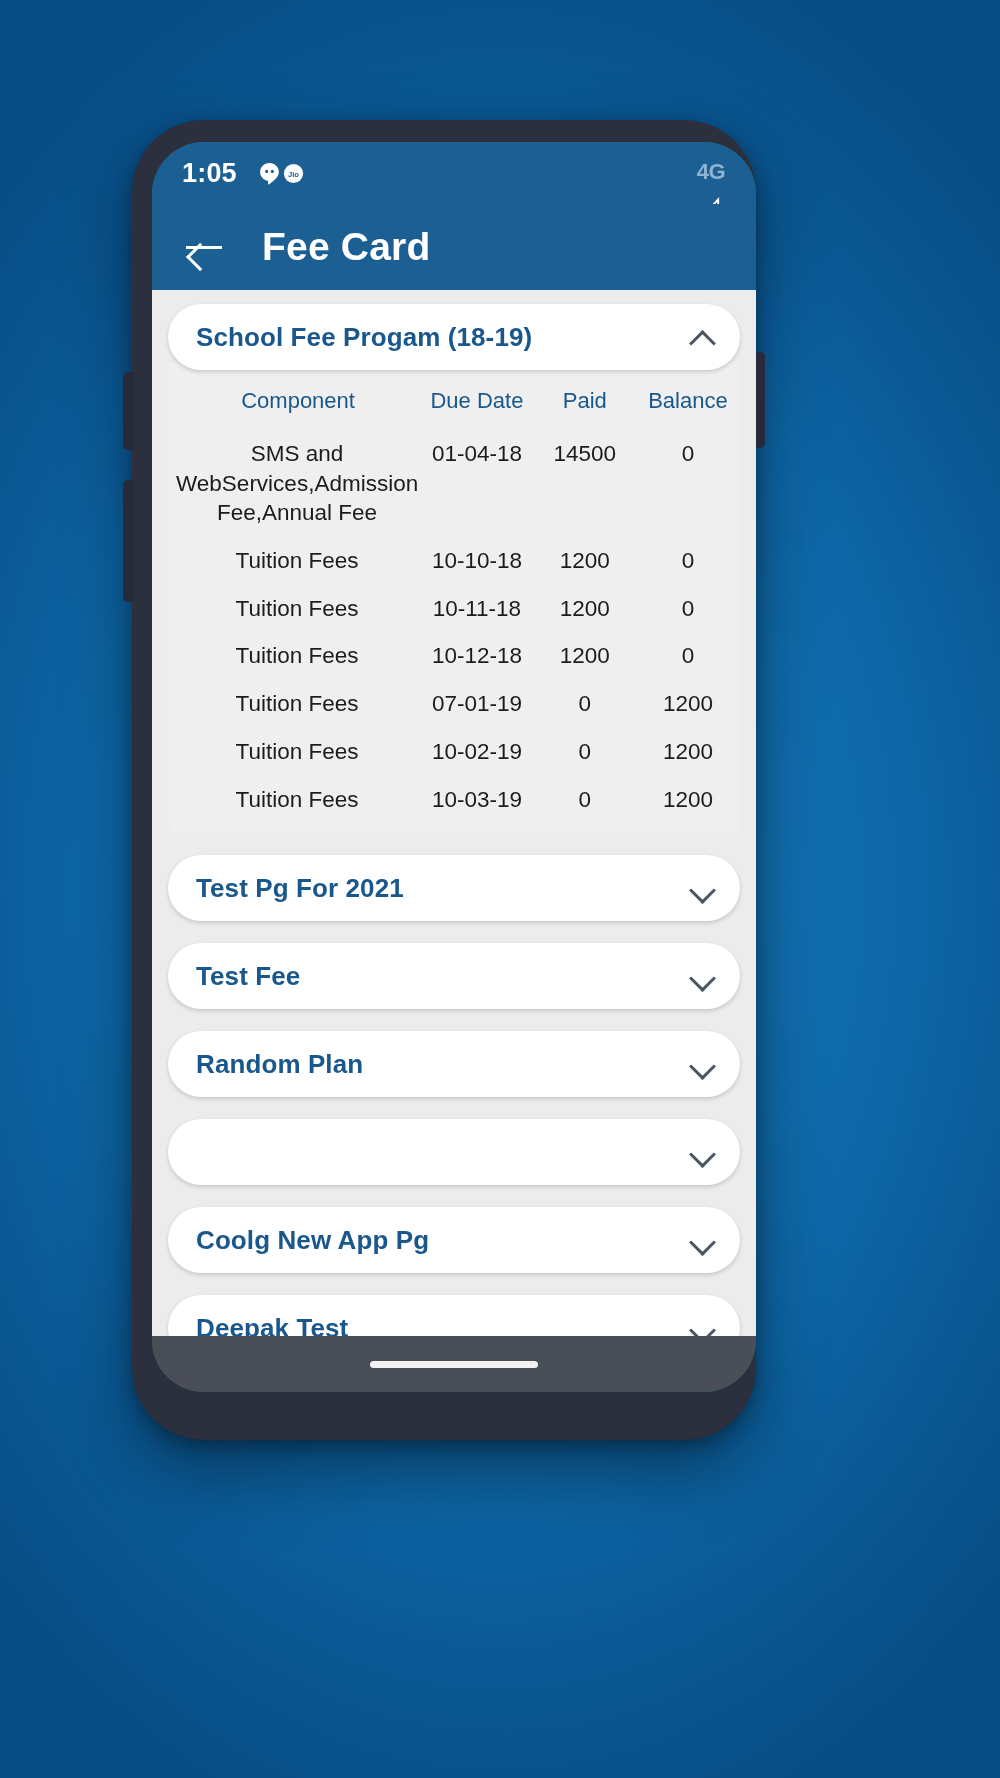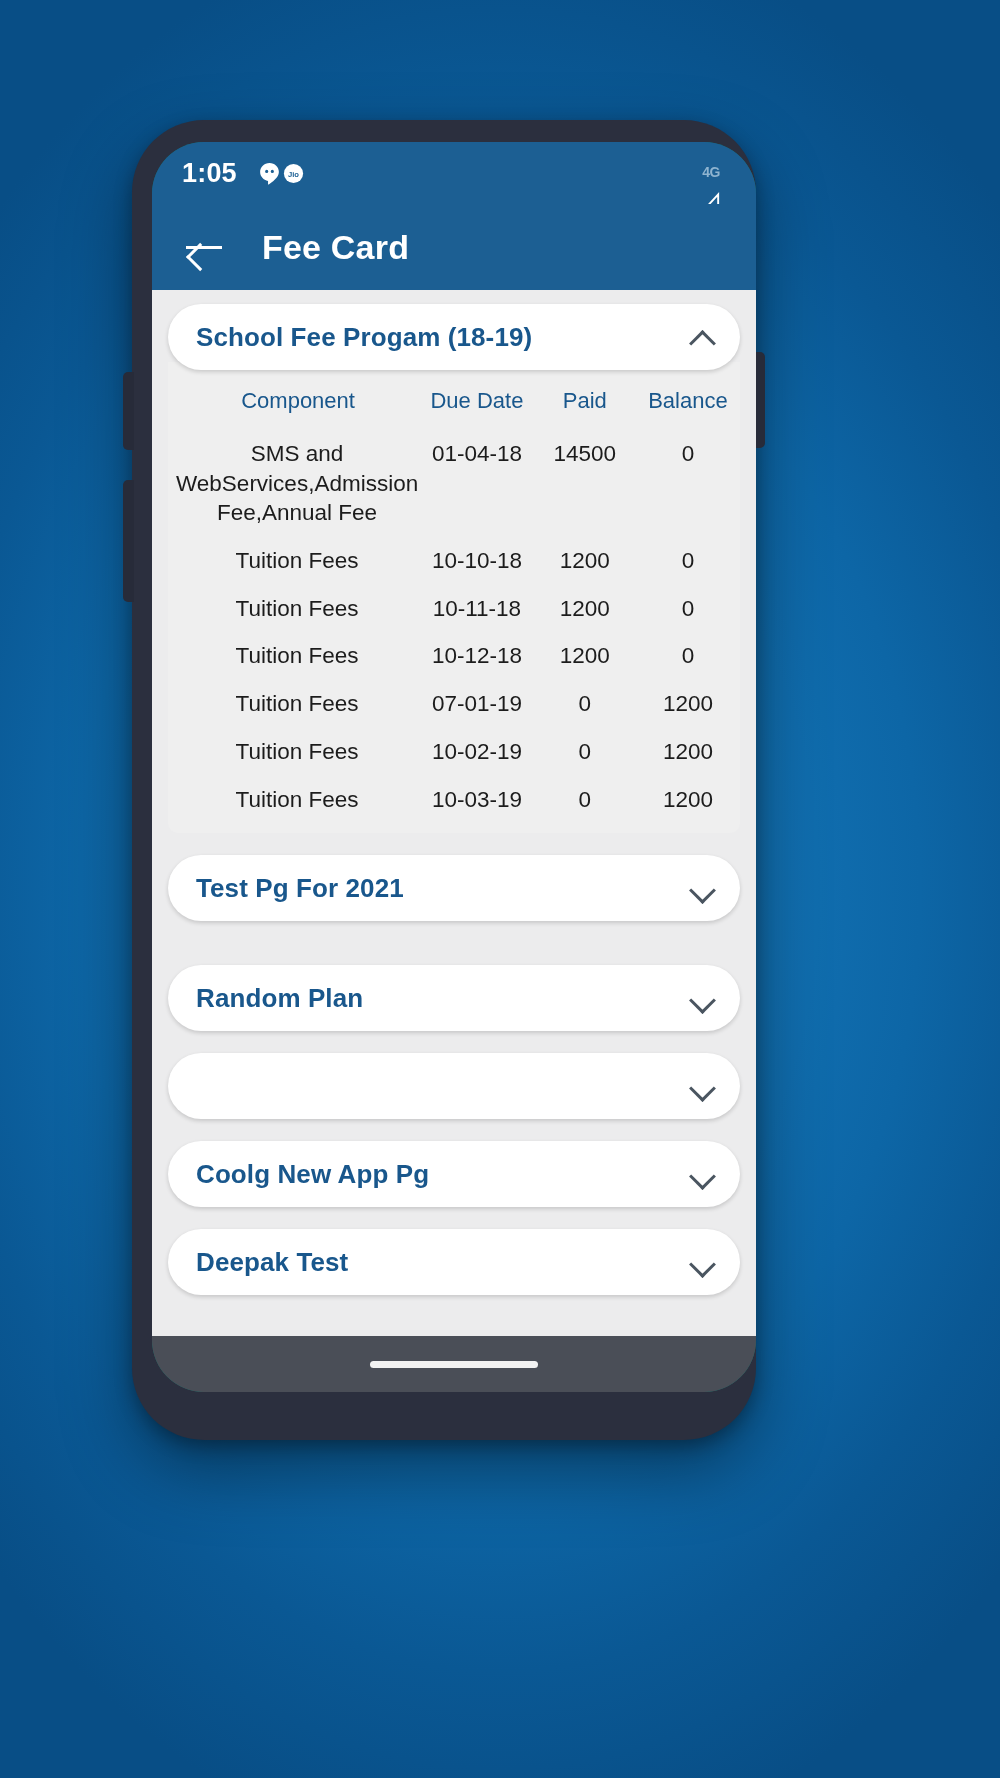--- a/index.html
+++ b/index.html
@@ -47,38 +47,38 @@
     display:flex; align-items:center;
     padding:0 26px 0 30px;
     color:#fff; flex:0 0 auto;
   }
   .sb-time{ font-size:27px; font-weight:700; letter-spacing:.2px; }
   .sb-left-icons{ display:flex; align-items:center; margin-left:20px; }
   .sb-ico{ display:inline-flex; align-items:center; justify-content:center; }
   .sb-spacer{ flex:1; }
   .sb-right{ display:flex; align-items:center; gap:11px;flex-direction:column; }
   .lte-stack{ display:flex; flex-direction:column; line-height:.92; font-size:13px; font-weight:700; }
-  .g4{ font-size:14px; font-weight:600; color:#8fb4d0; letter-spacing:-.5px;margin-top:30px;}
+  .g4{ font-size:22px; font-weight:600; color:#8fb4d0; letter-spacing:-.5px;margin-top:30px;}
   .batt-pct{ font-size:18px; font-weight:700; margin-left:2px; }
 
   
   .appbar{
     height:86px; background:#1c5f93;
     display:flex; align-items:center; gap:38px;
     padding:0 34px; color:#fff; flex:0 0 auto;
   }
   .back-arrow{ width:38px; height:30px; position:relative; cursor:pointer; }
   .back-arrow:before{
     content:""; position:absolute; left:0; top:14px; width:36px; height:3px; background:#fff;
   }
   .back-arrow:after{
     content:""; position:absolute; left:0; top:5px; width:17px; height:17px;
     border-left:3px solid #fff; border-bottom:3px solid #fff; transform:rotate(45deg); transform-origin:0 100%;
   }
-  .appbar-title{ font-size:34px; font-weight:700; letter-spacing:.2px; }
+  .appbar-title{ font-size:39px; font-weight:700; letter-spacing:.2px; }
 
   
   .content{
     flex:1; background:#ececed; overflow:hidden;
     display:flex; flex-direction:column;
     padding-top:14px;
   }
   .scroll-area{ flex:1; display:flex; flex-direction:column; }
 
   .acc{
@@ -272,20 +272,24 @@
           </table>
         </div>
 
         <div class="acc-gap"></div>
         <div class="acc">
           <span class="acc-title">Test Pg For 2021</span>
           <span class="chev"></span>
         </div>
 
         <div class="acc-gap"></div>
+        <div class="acc">
+          <span class="acc-title">Test Fee</span>
+          <span class="chev"></span>
+        </div>
 
         <div class="acc-gap"></div>
         <div class="acc">
           <span class="acc-title">Random Plan</span>
           <span class="chev"></span>
         </div>
 
         <div class="acc-gap"></div>
         <div class="acc">
           <span class="acc-title"></span>

